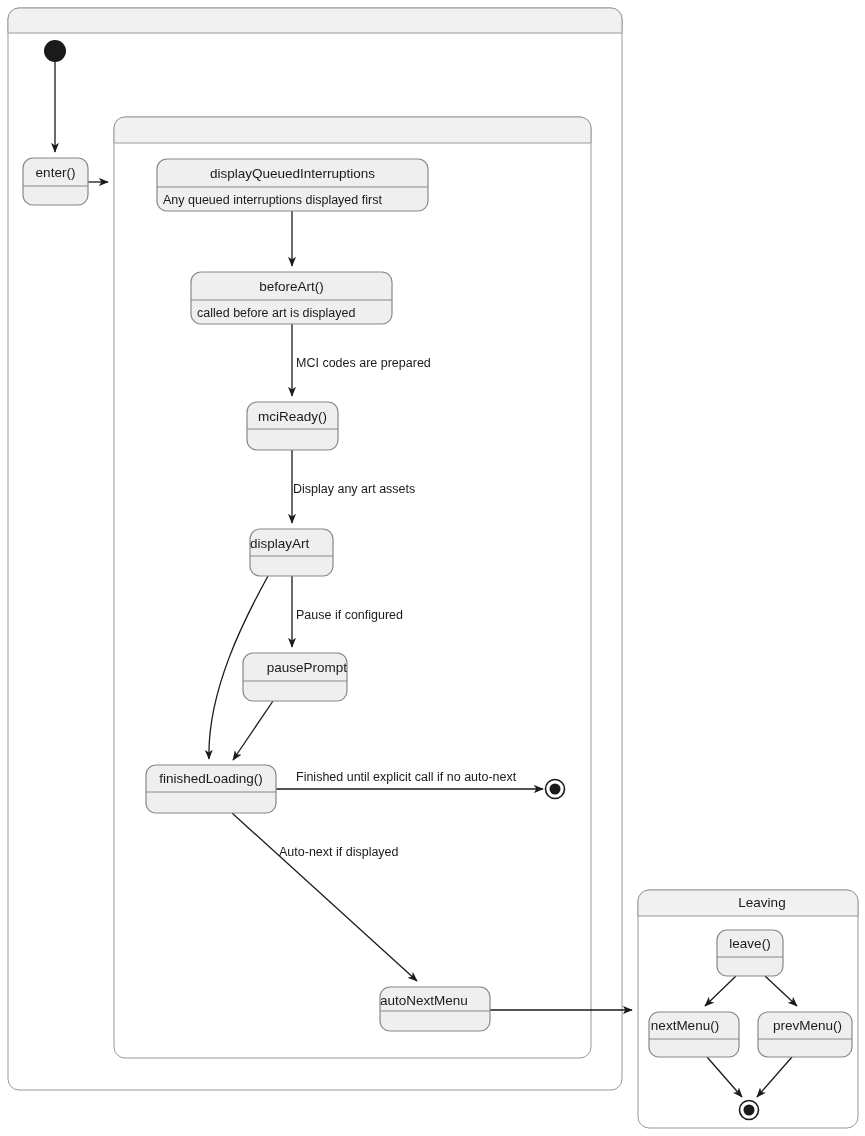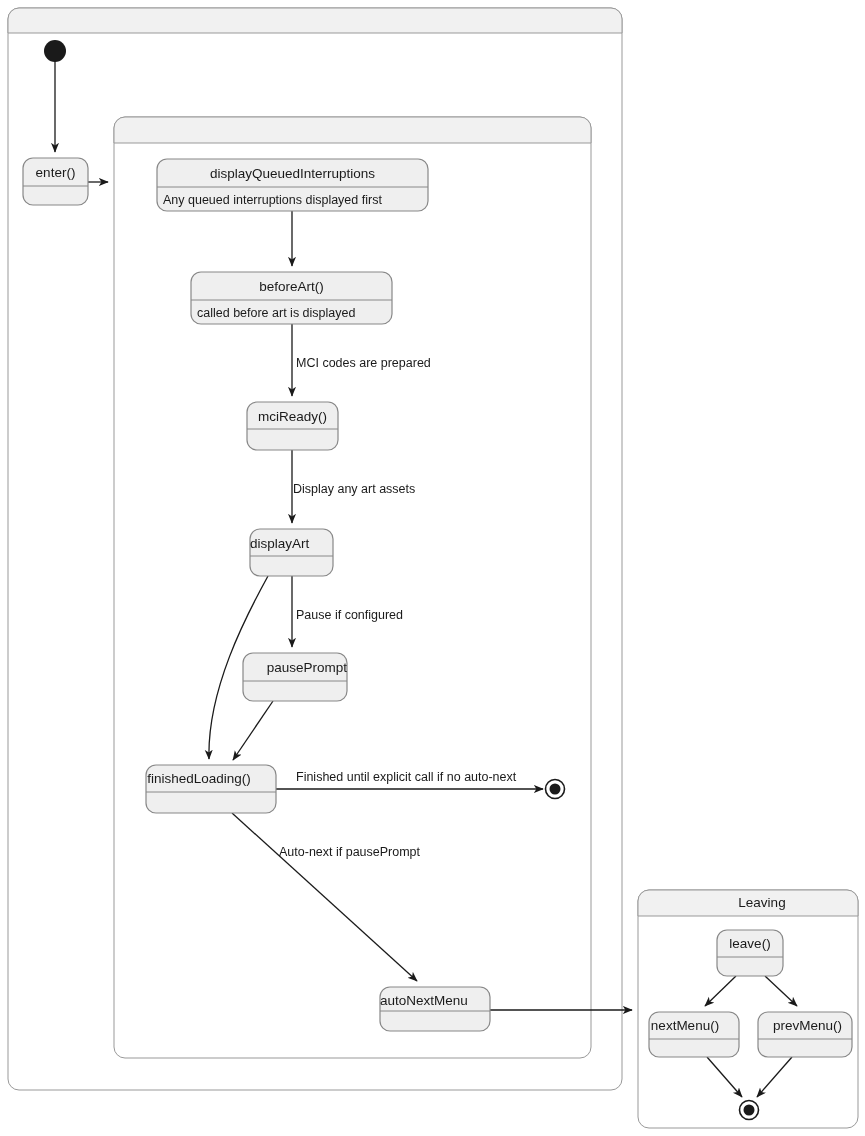--- a/index.html
+++ b/index.html
@@ -160,33 +160,33 @@
 
   <div class="lbl state-title" style="left:191px;top:280px;width:201px;text-align:center;">beforeArt()</div>
   <div class="lbl state-desc" style="left:197px;top:307px;width:189px;text-align:left;">called before art is displayed</div>
 
   <div class="lbl state-title" style="left:247px;top:410px;width:91px;text-align:center;">mciReady()</div>
 
   <div class="lbl state-title" style="left:250px;top:537px;width:59px;text-align:center;">displayArt</div>
 
   <div class="lbl state-title" style="left:243px;top:661px;width:104px;text-align:right;">pausePrompt</div>
 
-  <div class="lbl state-title" style="left:134px;top:772px;width:130px;text-align:center;">finishedLoading()</div>
+  <div class="lbl state-title" style="left:146px;top:772px;width:130px;text-align:center;">finishedLoading()</div>
 
   <div class="lbl state-title" style="left:380px;top:994px;width:110px;">autoNextMenu</div>
 
   <div class="lbl state-title" style="left:717px;top:937px;width:66px;text-align:center;">leave()</div>
 
   <div class="lbl state-title" style="left:649px;top:1019px;width:72px;text-align:center;">nextMenu()</div>
 
   <div class="lbl state-title" style="left:758px;top:1019px;width:84px;text-align:right;">prevMenu()</div>
 
   <div class="lbl edge-label" style="left:296px;top:357px;">MCI codes are prepared</div>
 
   <div class="lbl edge-label" style="left:293px;top:483px;">Display any art assets</div>
 
   <div class="lbl edge-label" style="left:296px;top:609px;">Pause if configured</div>
 
   <div class="lbl edge-label" style="left:296px;top:771px;">Finished until explicit call if no auto-next</div>
 
-  <div class="lbl edge-label" style="left:279px;top:846px;">Auto-next if pausePrompt</div>
+  <div class="lbl edge-label" style="left:279px;top:846px;">Auto-next if displayed</div>
 
 </div>
 
 </body></html>

